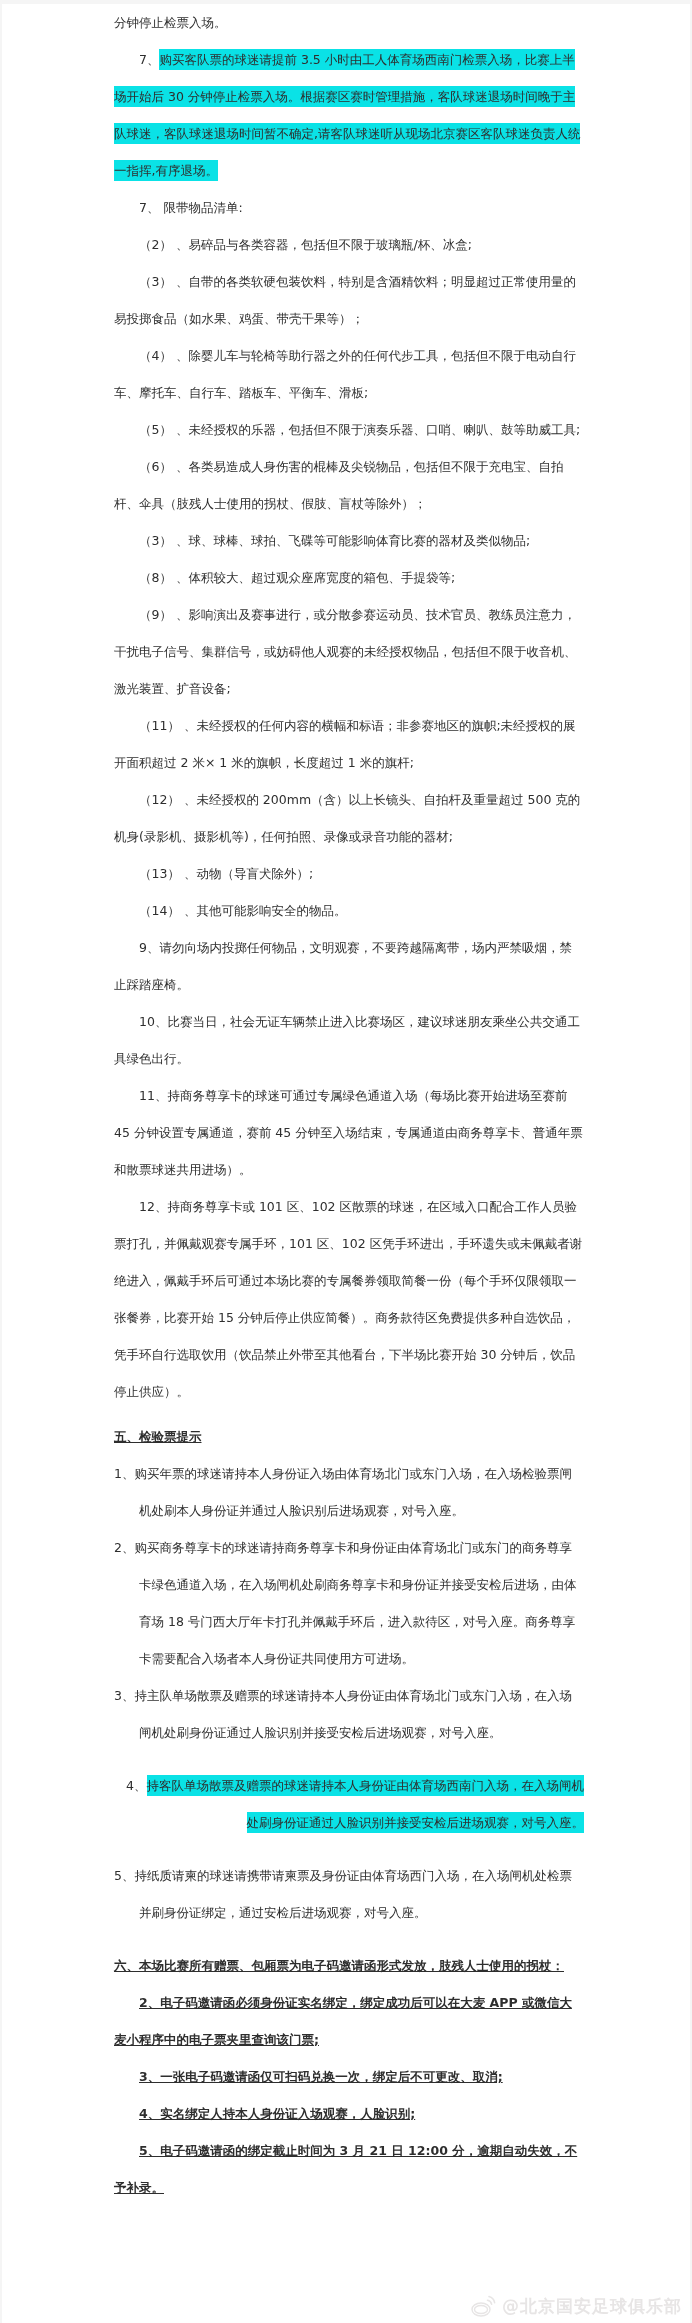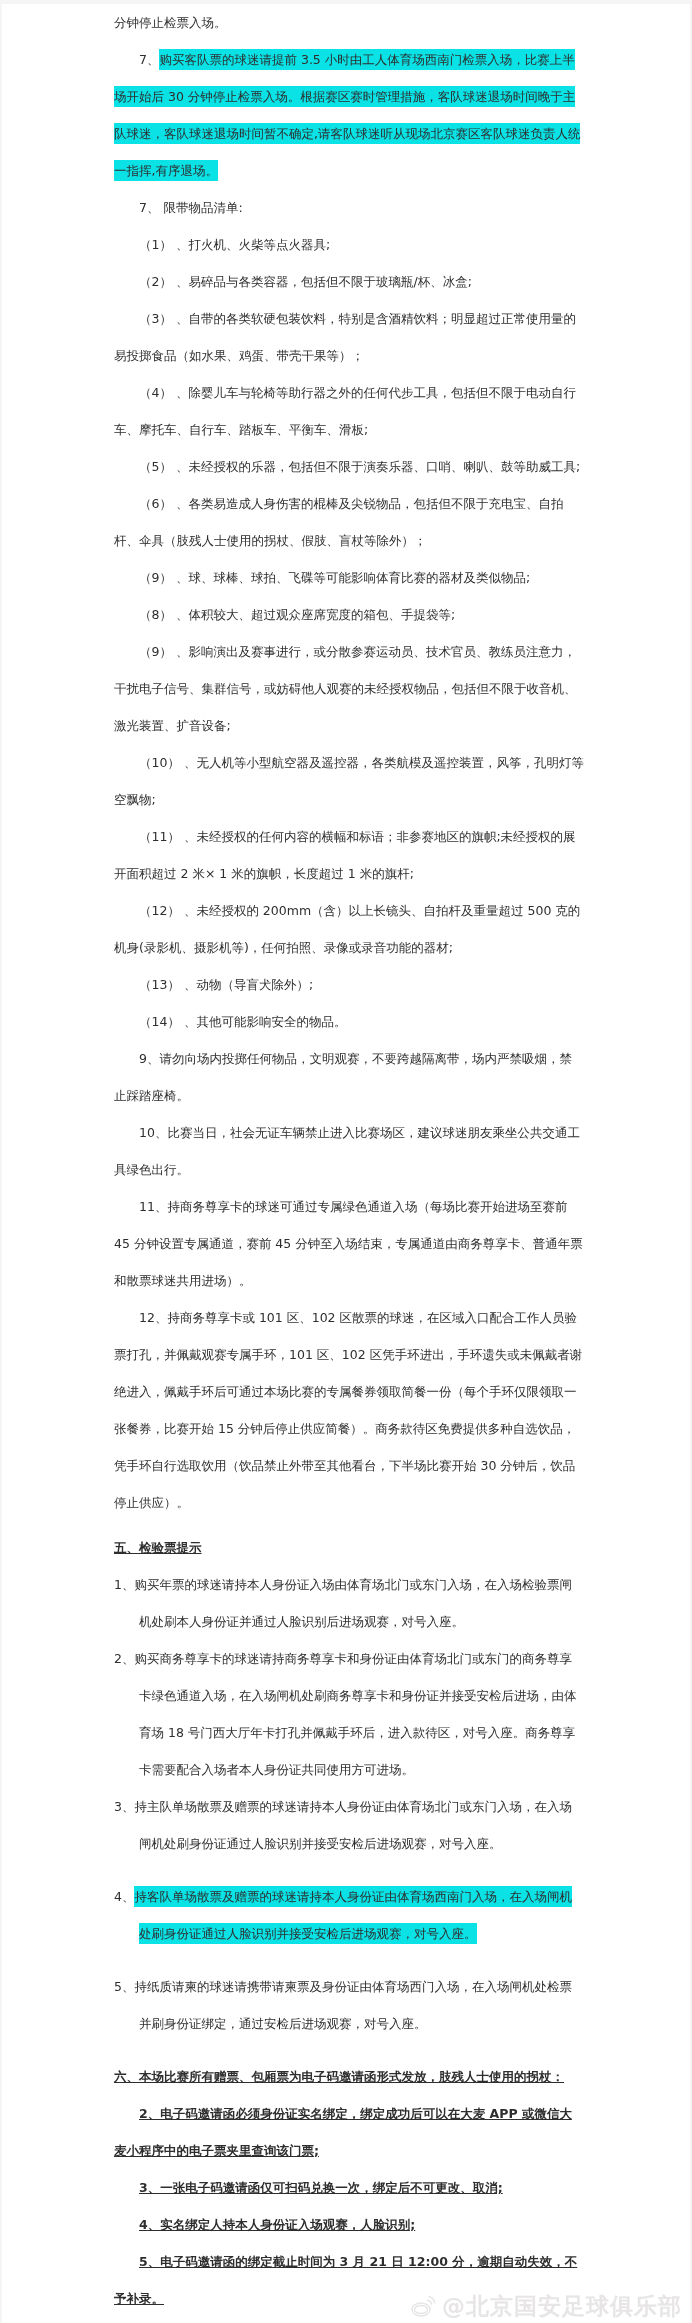--- a/index.html
+++ b/index.html
@@ -21,57 +21,55 @@
     font-size:12.5px;
     line-height:37px;
   }
   .doc-body{padding:0 106px 0 112px;}
   .para{margin:0;}
   .indent-first{text-indent:2em;}
   .indent-hang{padding-left:2em;text-indent:-2em;}
   .bold{font-weight:bold;text-decoration:underline;}
   .gap-sm{margin-top:8px;}
   .gap-md{margin-top:16px;}
-  .gap-after-md{margin-bottom:16px;}
+  .gap-after-md{margin-bottom:16px;text-align:right;}
   .hl{background:var(--hl);padding:3px 0;box-decoration-break:clone;-webkit-box-decoration-break:clone;}
   .run{background:transparent;}
   .watermark{
     position:absolute;
     right:8px;
     bottom:10px;
     display:flex;
     align-items:center;
     gap:6px;
     color:var(--wm);
-    font-size:23px;
+    font-size:17px;
     font-weight:bold;
     letter-spacing:1px;
     line-height:22px;
     user-select:none;
   }
   .wm-icon{display:inline-flex;align-items:center;}
 </style>
 </head>
 <body>
 
 <div class="page">
   <div class="doc-body">
       <div class="para"><span class="run">分钟停止检票入场。</span></div>
       <div class="para indent-first"><span class="run">7、</span><span class="hl">购买客队票的球迷请提前 3.5 小时由工人体育场西南门检票入场，比赛上半场开始后 30 分钟停止检票入场。根据赛区赛时管理措施，客队球迷退场时间晚于主队球迷，客队球迷退场时间暂不确定,请客队球迷听从现场北京赛区客队球迷负责人统一指挥,有序退场。</span></div>
       <div class="para indent-first"><span class="run">7、 限带物品清单:</span></div>
-      <div class="para indent-first"><span class="run">（1） 、打火机、火柴等点火器具;</span></div>
       <div class="para indent-first"><span class="run">（2） 、易碎品与各类容器，包括但不限于玻璃瓶/杯、冰盒;</span></div>
       <div class="para indent-first"><span class="run">（3） 、自带的各类软硬包装饮料，特别是含酒精饮料；明显超过正常使用量的易投掷食品（如水果、鸡蛋、带壳干果等）；</span></div>
       <div class="para indent-first"><span class="run">（4） 、除婴儿车与轮椅等助行器之外的任何代步工具，包括但不限于电动自行车、摩托车、自行车、踏板车、平衡车、滑板;</span></div>
       <div class="para indent-first"><span class="run">（5） 、未经授权的乐器，包括但不限于演奏乐器、口哨、喇叭、鼓等助威工具;</span></div>
       <div class="para indent-first"><span class="run">（6） 、各类易造成人身伤害的棍棒及尖锐物品，包括但不限于充电宝、自拍杆、伞具（肢残人士使用的拐杖、假肢、盲杖等除外）；</span></div>
-      <div class="para indent-first"><span class="run">（9） 、球、球棒、球拍、飞碟等可能影响体育比赛的器材及类似物品;</span></div>
+      <div class="para indent-first"><span class="run">（3） 、球、球棒、球拍、飞碟等可能影响体育比赛的器材及类似物品;</span></div>
       <div class="para indent-first"><span class="run">（8） 、体积较大、超过观众座席宽度的箱包、手提袋等;</span></div>
       <div class="para indent-first"><span class="run">（9） 、影响演出及赛事进行，或分散参赛运动员、技术官员、教练员注意力，干扰电子信号、集群信号，或妨碍他人观赛的未经授权物品，包括但不限于收音机、激光装置、扩音设备;</span></div>
-      <div class="para indent-first"><span class="run">（10） 、无人机等小型航空器及遥控器，各类航模及遥控装置，风筝，孔明灯等空飘物;</span></div>
       <div class="para indent-first"><span class="run">（11） 、未经授权的任何内容的横幅和标语；非参赛地区的旗帜;未经授权的展开面积超过 2 米× 1 米的旗帜，长度超过 1 米的旗杆;</span></div>
       <div class="para indent-first"><span class="run">（12） 、未经授权的 200mm（含）以上长镜头、自拍杆及重量超过 500 克的机身(录影机、摄影机等)，任何拍照、录像或录音功能的器材;</span></div>
       <div class="para indent-first"><span class="run">（13） 、动物（导盲犬除外）;</span></div>
       <div class="para indent-first"><span class="run">（14） 、其他可能影响安全的物品。</span></div>
       <div class="para indent-first"><span class="run">9、请勿向场内投掷任何物品，文明观赛，不要跨越隔离带，场内严禁吸烟，禁止踩踏座椅。</span></div>
       <div class="para indent-first"><span class="run">10、比赛当日，社会无证车辆禁止进入比赛场区，建议球迷朋友乘坐公共交通工具绿色出行。</span></div>
       <div class="para indent-first"><span class="run">11、持商务尊享卡的球迷可通过专属绿色通道入场（每场比赛开始进场至赛前 45 分钟设置专属通道，赛前 45 分钟至入场结束，专属通道由商务尊享卡、普通年票和散票球迷共用进场）。</span></div>
       <div class="para indent-first"><span class="run">12、持商务尊享卡或 101 区、102 区散票的球迷，在区域入口配合工作人员验票打孔，并佩戴观赛专属手环，101 区、102 区凭手环进出，手环遗失或未佩戴者谢绝进入，佩戴手环后可通过本场比赛的专属餐券领取简餐一份（每个手环仅限领取一张餐券，比赛开始 15 分钟后停止供应简餐）。商务款待区免费提供多种自选饮品，凭手环自行选取饮用（饮品禁止外带至其他看台，下半场比赛开始 30 分钟后，饮品停止供应）。</span></div>
       <div class="para bold gap-sm"><span class="run">五、检验票提示</span></div>
       <div class="para indent-hang"><span class="run">1、购买年票的球迷请持本人身份证入场由体育场北门或东门入场，在入场检验票闸机处刷本人身份证并通过人脸识别后进场观赛，对号入座。</span></div>

